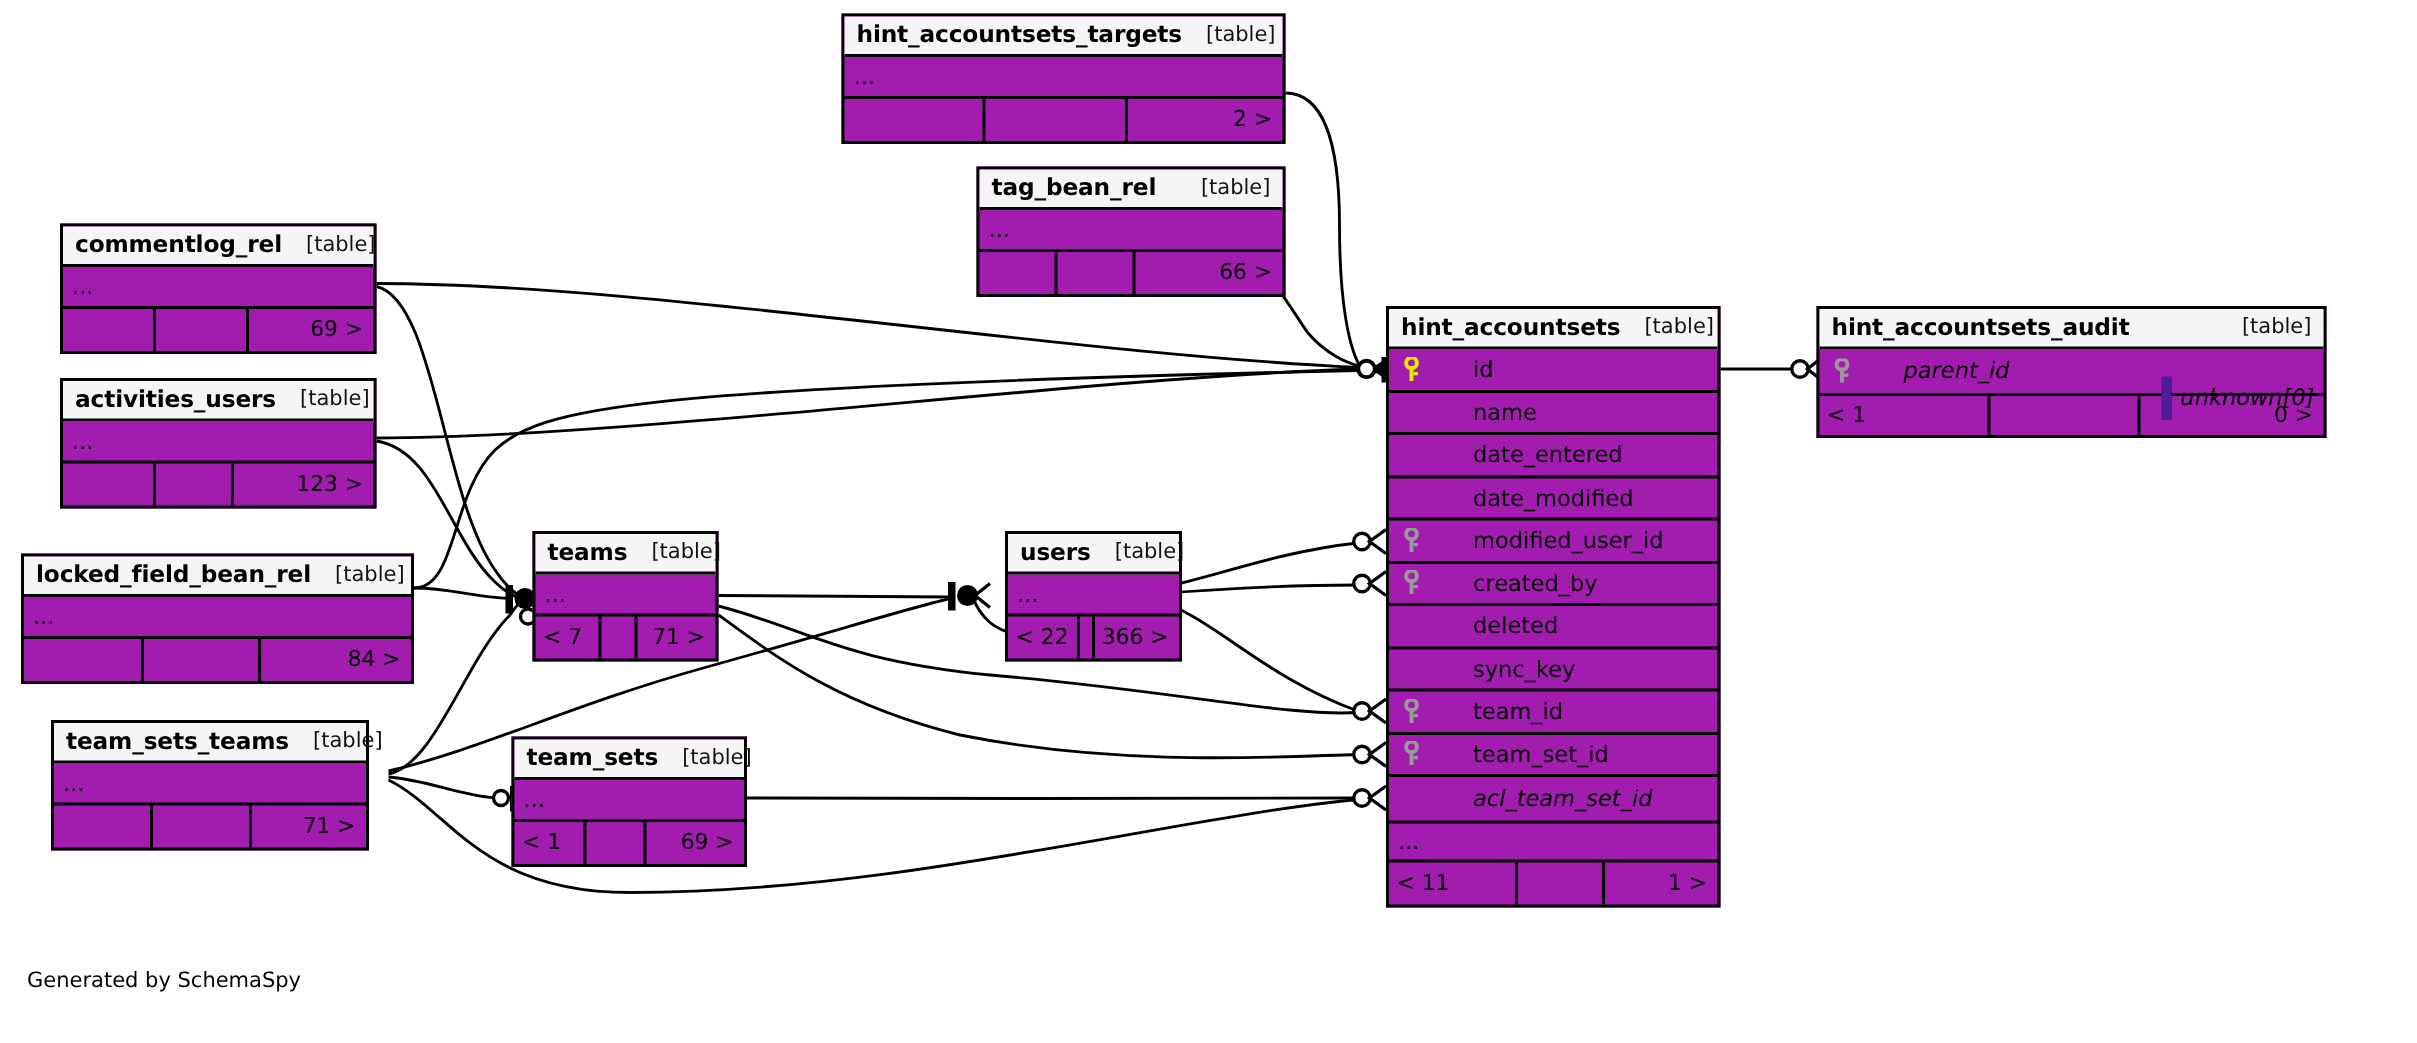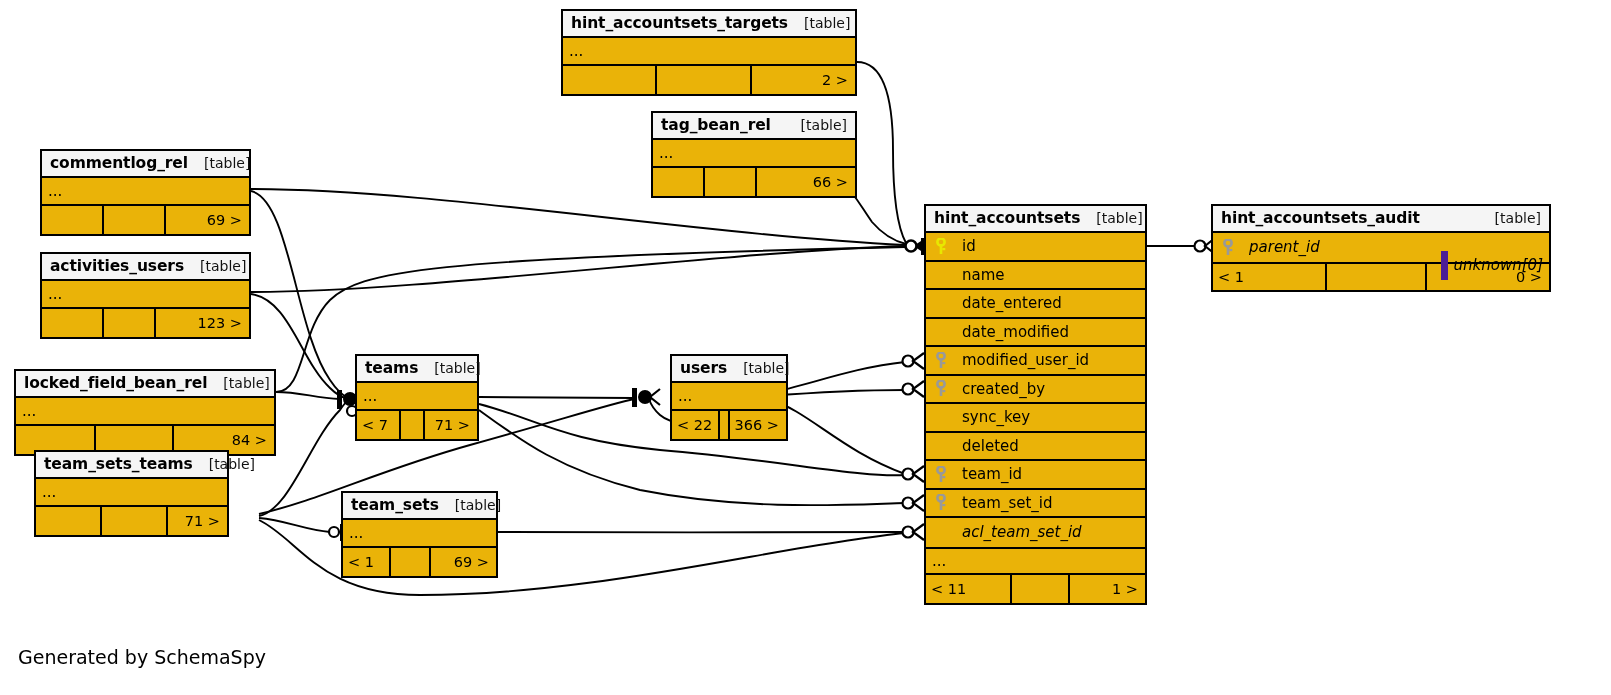--- a/index.html
+++ b/index.html
@@ -25,21 +25,21 @@
     position: absolute;
     left: 0; top: 0;
     width: 1611px;
     height: 695px;
     pointer-events: none;
   }
   .table-node {
     position: absolute;
     box-sizing: border-box;
     border: 2px solid #000000;
-    background: #eab308;
+    background: #a21caf;
   }
   .tbl-header {
     display: flex;
     align-items: center;
     justify-content: space-between;
     background: #f5f5f5;
     border-bottom: 2px solid #000000;
     padding: 2px 8px 3px 8px;
     height: 27px;
     box-sizing: border-box;
@@ -92,20 +92,21 @@
   }
   
   .col-row {
     display: flex;
     align-items: center;
     height: 28.5px;
     box-sizing: border-box;
     border-bottom: 2px solid #000000;
     font-size: 15px;
     position: relative;
+    gap: 20px;
   }
   .col-row:last-child { border-bottom: none; font-style: italic; }
   .key-slot {
     width: 30px;
     min-width: 30px;
     display: flex;
     align-items: center;
     justify-content: center;
   }
   .col-label {
@@ -118,21 +119,21 @@
     padding: 0 6px;
     height: 100%;
     display: flex;
     align-items: center;
     white-space: nowrap;
     font-size: 15px;
     margin-top: 36px;
   }
   .footer-credit {
     position: absolute;
-    font-size: 19px;
+    font-size: 14px;
     color: #000000;
     white-space: nowrap;
   }
 </style>
 </head>
 <body>
 
 <div id="canvas">
 
   <svg class="edges" viewBox="0 0 1611 695" xmlns="http://www.w3.org/2000/svg">
@@ -295,21 +296,21 @@
       <span class="tbl-kind">[table]</span>
     </div>
     <div class="tbl-ellipsis">...</div>
     <div class="tbl-footer">
       <div class="fcell left b-r" style="width:80px"></div>
       <div class="fcell b-r" style="width:78px"></div>
       <div class="fcell right" style="flex:1">84 &gt;</div>
     </div>
   </div>
 
-  <div class="table-node" style="left:34px; top:450px; width:195px;">
+  <div class="table-node" style="left:34px; top:480px; width:212px;">
     <div class="tbl-header">
       <span class="tbl-name">team_sets_teams</span>
       <span class="tbl-kind">[table]</span>
     </div>
     <div class="tbl-ellipsis">...</div>
     <div class="tbl-footer">
       <div class="fcell left b-r" style="width:66px"></div>
       <div class="fcell b-r" style="width:66px"></div>
       <div class="fcell right" style="flex:1">71 &gt;</div>
     </div>
@@ -397,25 +398,25 @@
             <svg width="12" height="17" viewBox="0 0 12 17">
               <circle cx="6" cy="4" r="3.6" fill="none" stroke="#999999" stroke-width="2.6"></circle>
               <rect x="4.7" y="6" width="2.6" height="10" fill="#999999"></rect>
               <rect x="7.3" y="10" width="3" height="2.2" fill="#999999"></rect>
             </svg>
           </span>
           <span class="col-label">created_by</span>
         </div>
         <div class="col-row">
           <span class="key-slot"></span>
+          <span class="col-label">deleted</span>
+        </div>
+        <div class="col-row">
+          <span class="key-slot"></span>
           <span class="col-label">sync_key</span>
-        </div>
-        <div class="col-row">
-          <span class="key-slot"></span>
-          <span class="col-label">deleted</span>
         </div>
         <div class="col-row">
           <span class="key-slot">
             <svg width="12" height="17" viewBox="0 0 12 17">
               <circle cx="6" cy="4" r="3.6" fill="none" stroke="#999999" stroke-width="2.6"></circle>
               <rect x="4.7" y="6" width="2.6" height="10" fill="#999999"></rect>
               <rect x="7.3" y="10" width="3" height="2.2" fill="#999999"></rect>
             </svg>
           </span>
           <span class="col-label">team_id</span>

